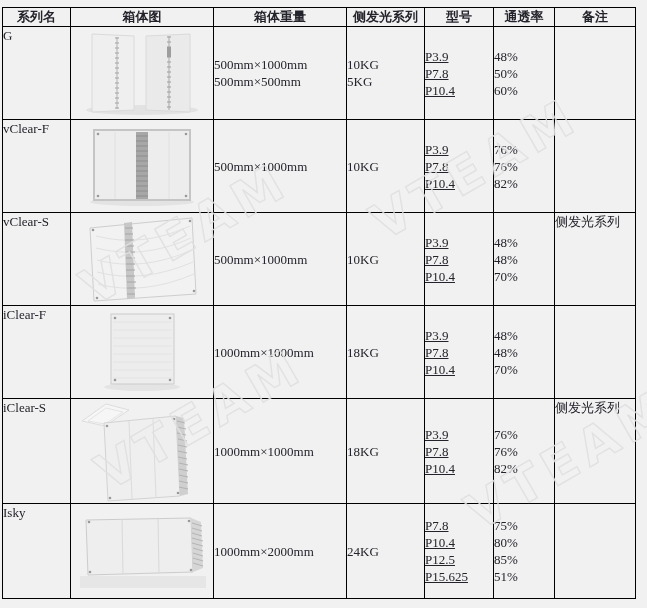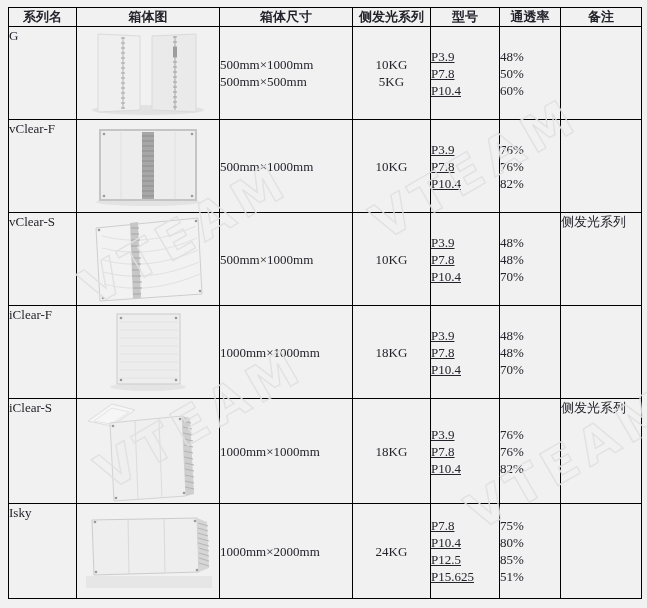--- a/index.html
+++ b/index.html
@@ -1,24 +1,24 @@
 <!DOCTYPE html>
 <html><head>
 <meta charset="utf-8">
 <style>
   html,body{margin:0;padding:0;width:647px;height:608px;background:#f1f1f1;overflow:hidden;}
   body{font-family:"Liberation Serif","DejaVu Serif",serif;color:#23232b;position:relative;}
-  table.spec{border-collapse:collapse;table-layout:fixed;margin:7px 0 0 8px;width:633px;position:relative;z-index:1;padding-left:33px;}
+  table.spec{border-collapse:collapse;table-layout:fixed;margin:7px 0 0 2px;width:633px;position:relative;z-index:1;padding-left:33px;}
   table.spec td,table.spec th{border:1px solid #000;padding:0;overflow:hidden;background:transparent;}
   th.hdr{font-family:"Liberation Sans","DejaVu Sans",sans-serif;font-weight:bold;font-size:13px;height:16px;text-align:center;vertical-align:middle;background:#f0f0f0;}
   td{font-size:13px;line-height:17px;}
   td.series{vertical-align:top;padding:2px 3px 0 4px;}
   td.imgcell{vertical-align:middle;text-align:center;}
   td.size{vertical-align:middle;padding-left:10px;white-space:pre-line;}
-  td.weight{vertical-align:middle;padding-left:8px;white-space:pre-line;text-align:center;}
+  td.weight{vertical-align:middle;padding-left:8px;white-space:pre-line;}
   td.model{vertical-align:middle;padding-left:8px;white-space:pre-line;text-decoration:underline;}
   td.trans{vertical-align:middle;padding-left:8px;white-space:pre-line;}
   td.remark{vertical-align:top;padding:1px 2px 0 3px;font-size:13px;font-family:Liberation Serif, serif;}
   .wm{position:absolute;z-index:2;pointer-events:none;font-family:"DejaVu Sans","Liberation Sans",sans-serif;
       font-weight:bold;font-size:50px;letter-spacing:7px;color:transparent;
       -webkit-text-stroke:1.4px #e0e0e0;transform:rotate(-30deg);opacity:.9;white-space:nowrap;}
   svg{display:block;margin:0 auto;}
 </style>
 </head>
 <body>
@@ -30,21 +30,21 @@
       <col style="width:133px">
     <col style="width:78px">
       <col style="width:69px">
       <col style="width:61px">
       <col style="width:81px">
   </colgroup>
   <tbody>
       <tr>
     <th class="hdr">系列名</th>
     <th class="hdr">箱体图</th>
-    <th class="hdr">箱体尺寸</th>
+    <th class="hdr">箱体重量</th>
     <th class="hdr">侧发光系列</th>
     <th class="hdr">型号</th>
     <th class="hdr">通透率</th>
     <th class="hdr">备注</th>
   </tr>
 
   <tr style="height:93px">
     <td class="series">G</td>
     <td class="imgcell">
       <svg width="140" height="88" viewBox="0 0 140 88">

